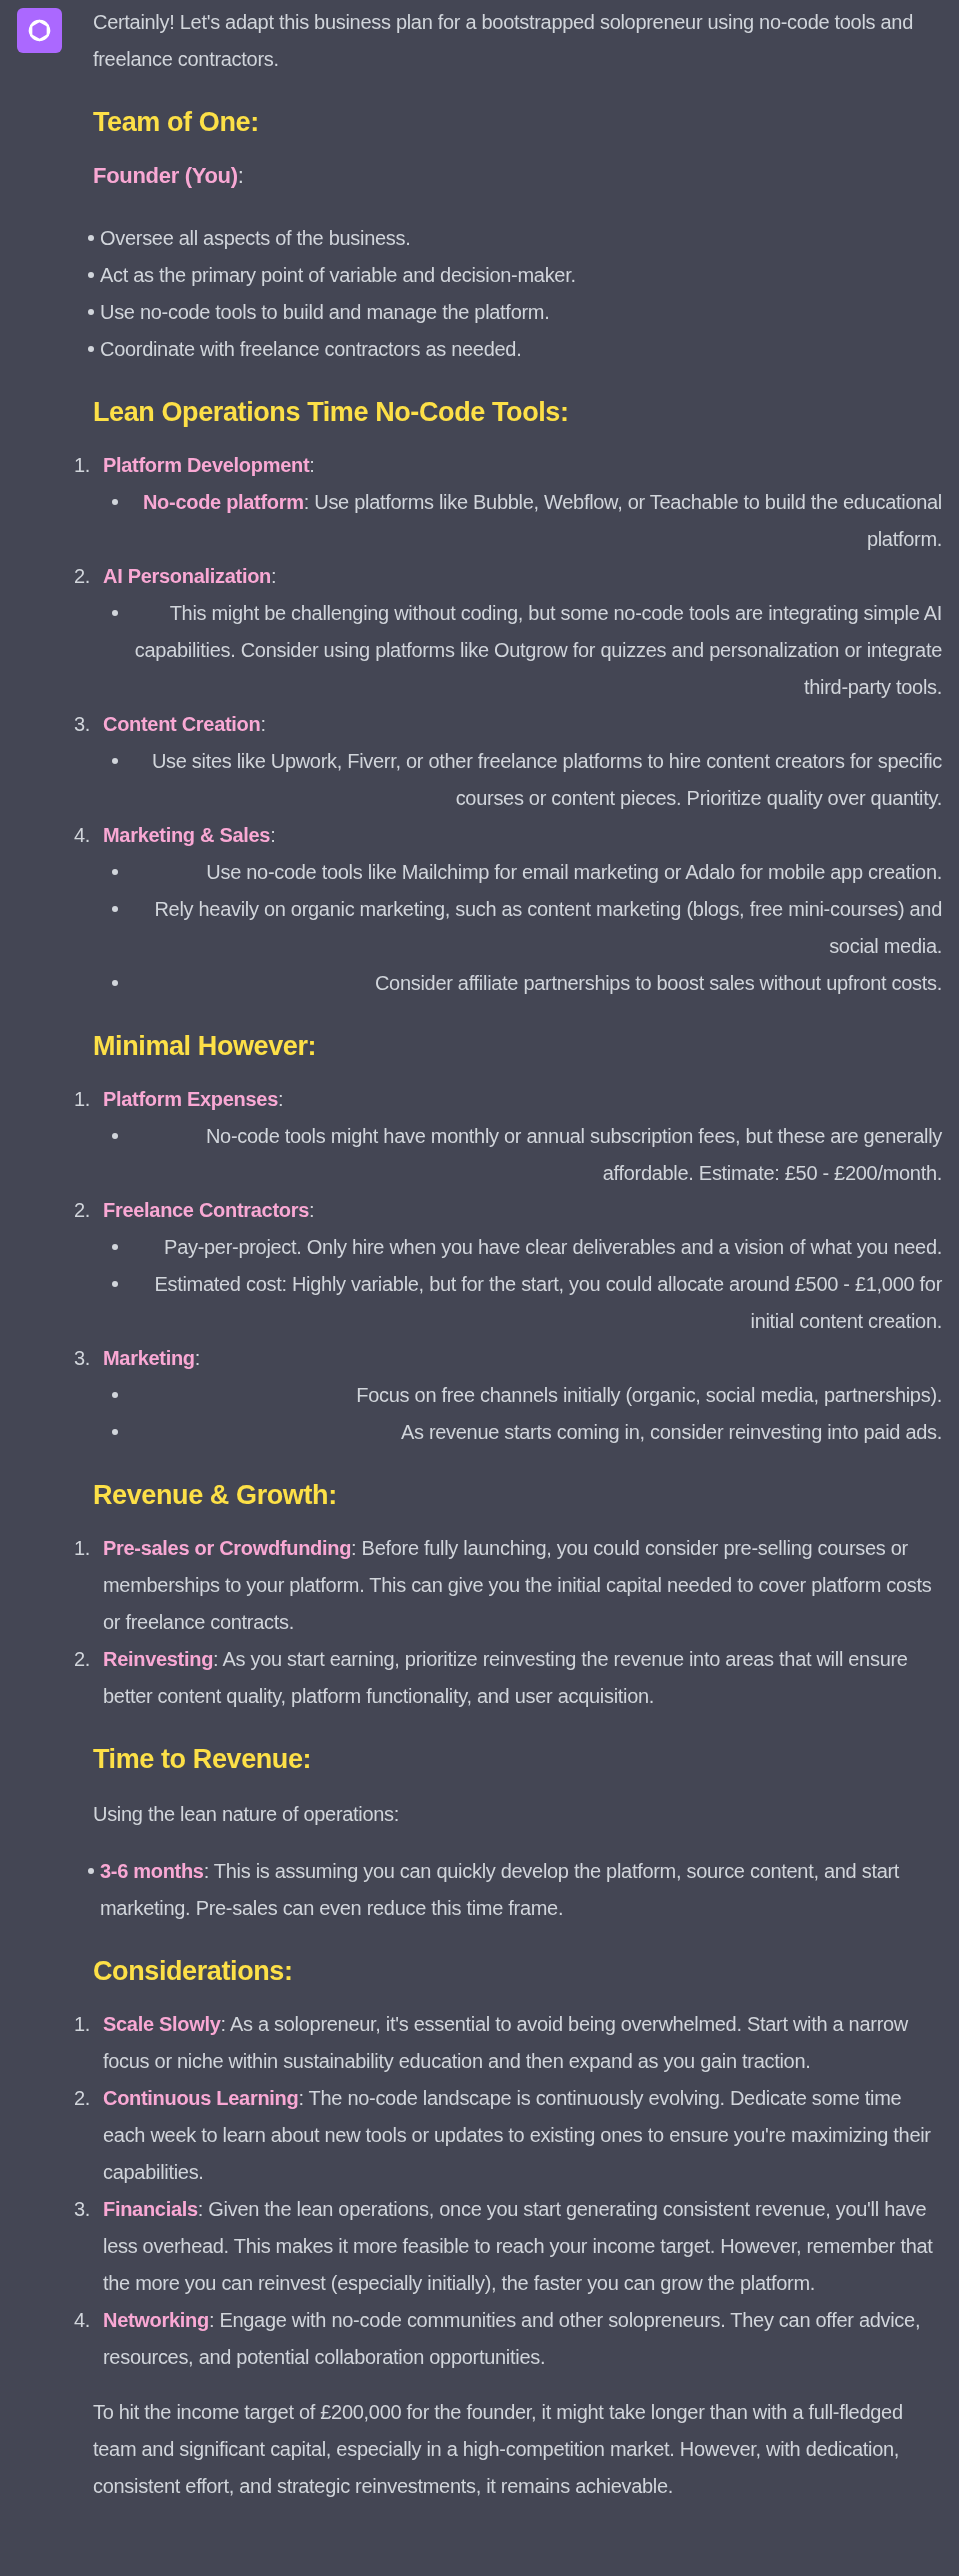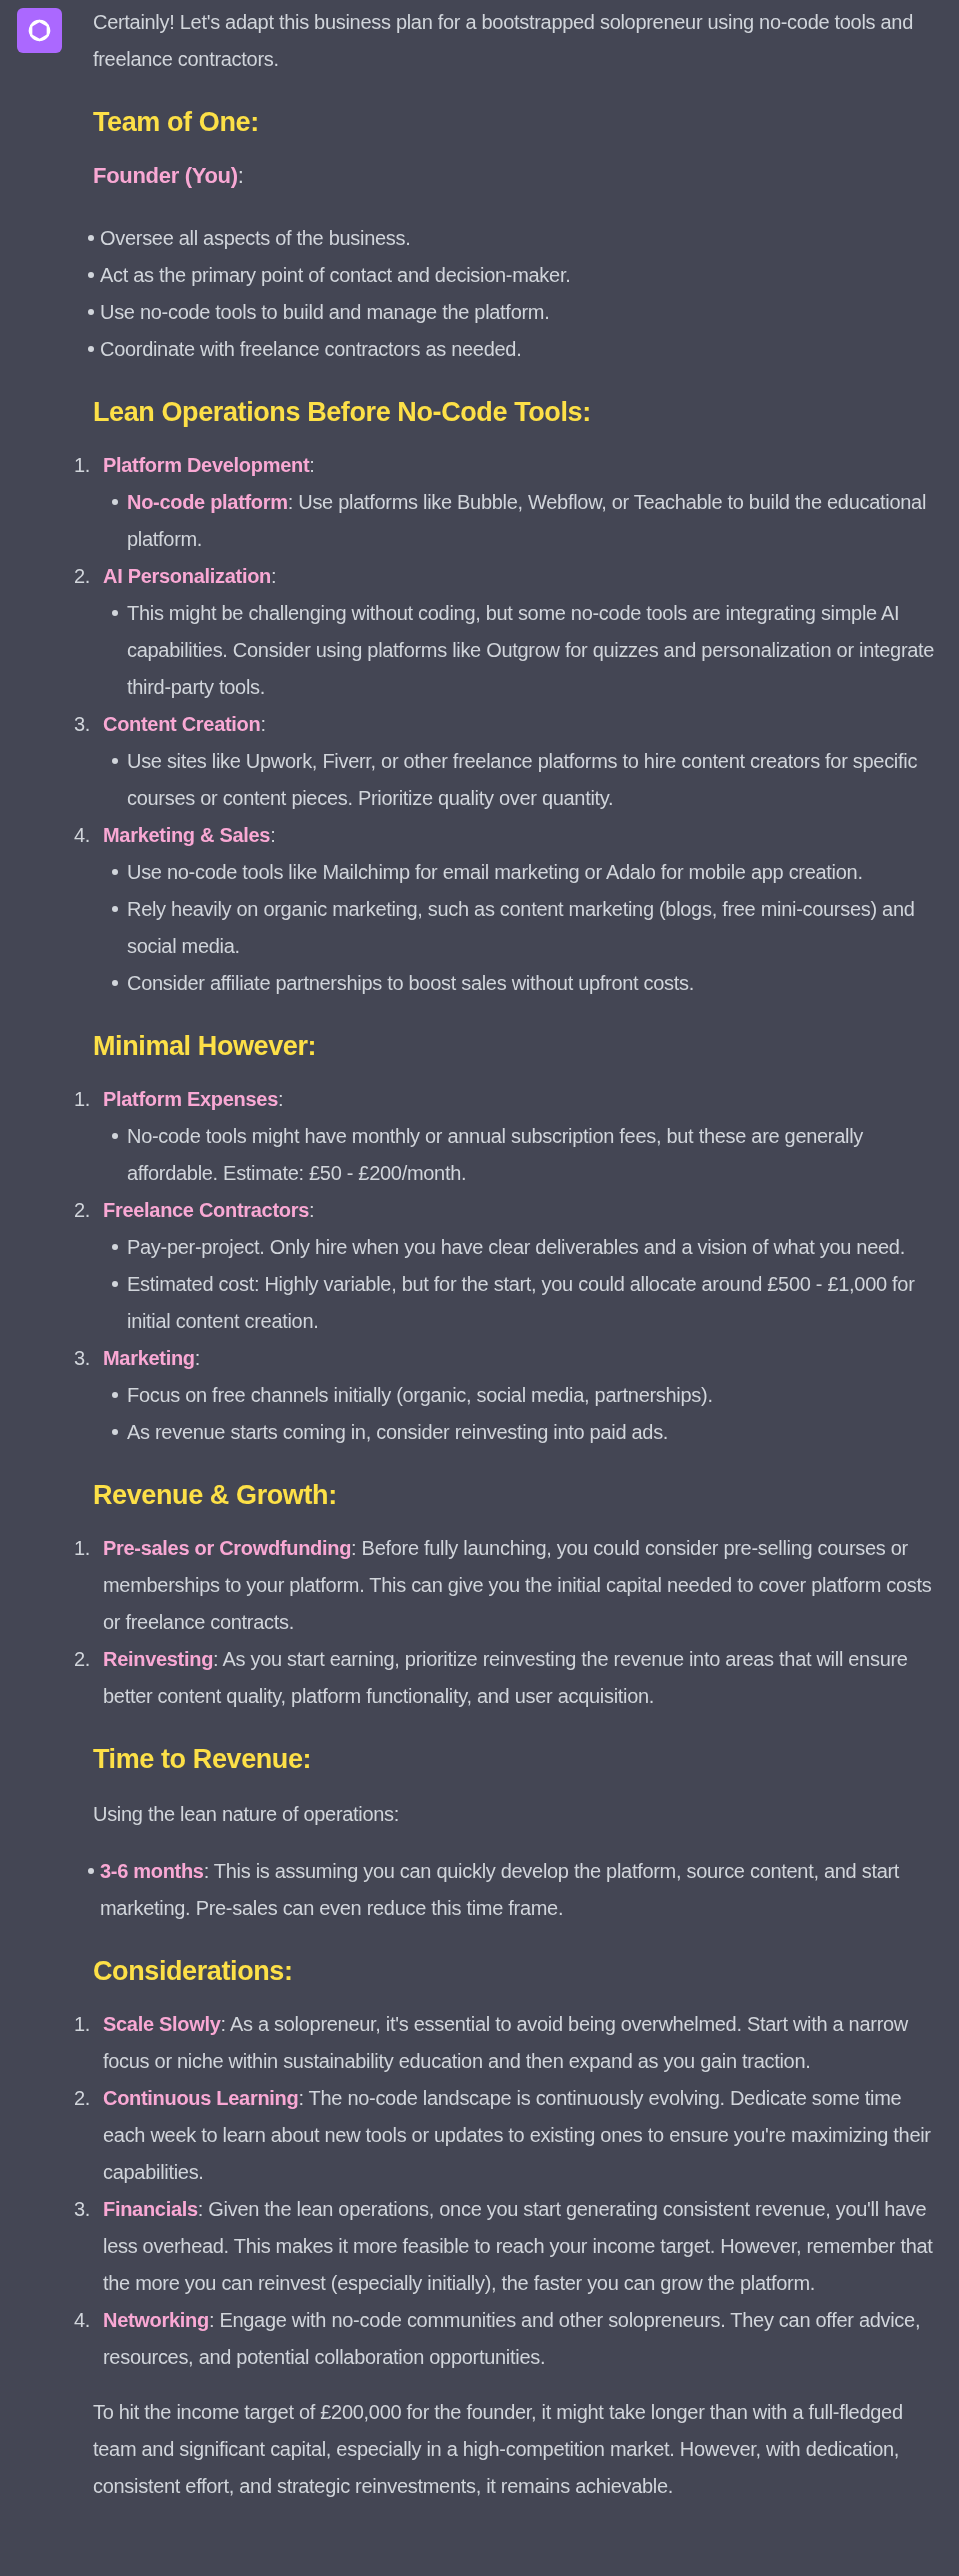--- a/index.html
+++ b/index.html
@@ -36,21 +36,21 @@
   ol.top > li { padding-left: 10px; }
   ul.top > li { padding-left: 7px; }
   .num {
     position: absolute; left: -33px; width: 30px; text-align: right;
     color: #d1d5db; font-weight: 400;
   }
   .dot {
     position: absolute; left: -5px; top: 15px; width: 6px; height: 6px;
     border-radius: 50%; background: #d1d5db;
   }
-  ul.nested > li { padding-left: 24px; }
+  ul.nested > li { padding-left: 24px; text-align: right; }
   ul.nested .dot { left: 9px; top: 15px; }
 </style>
 </head>
 <body>
 
 <div class="message">
   <div class="avatar">
     <svg viewBox="-20 -20 40 40" width="29" height="29" aria-hidden="true">
       <g fill="none" stroke="#ffffff" stroke-width="3.1" stroke-linecap="round" stroke-linejoin="round">
         <path d="M0 -13.2 A 13.2 13.2 0 0 1 11.43 -6.6 L 11.43 6.2"></path>
@@ -61,25 +61,25 @@
         <path d="M0 -13.2 A 13.2 13.2 0 0 1 11.43 -6.6 L 11.43 6.2" transform="rotate(300)"></path>
       </g>
     </svg>
   </div>
   <div class="md">
       <p><span>Certainly! Let's adapt this business plan for a bootstrapped solopreneur using no-code tools and freelance contractors.</span></p>
       <h3>Team of One:</h3>
       <h4><strong>Founder (You)</strong><span>:</span></h4>
       <ul class="top">
         <li><span class="dot"></span><span><span>Oversee all aspects of the business.</span></span></li>
-        <li><span class="dot"></span><span><span>Act as the primary point of contact and decision-maker.</span></span></li>
+        <li><span class="dot"></span><span><span>Act as the primary point of variable and decision-maker.</span></span></li>
         <li><span class="dot"></span><span><span>Use no-code tools to build and manage the platform.</span></span></li>
         <li><span class="dot"></span><span><span>Coordinate with freelance contractors as needed.</span></span></li>
       </ul>
-      <h3>Lean Operations Before No-Code Tools:</h3>
+      <h3>Lean Operations Time No-Code Tools:</h3>
       <ol class="top">
         <li><span class="num">1.</span><span><strong>Platform Development</strong><span>:</span></span><ul class="nested">
             <li><span class="dot"></span><span><strong>No-code platform</strong><span>: Use platforms like Bubble, Webflow, or Teachable to build the educational platform.</span></span></li>
           </ul></li>
         <li><span class="num">2.</span><span><strong>AI Personalization</strong><span>:</span></span><ul class="nested">
             <li><span class="dot"></span><span><span>This might be challenging without coding, but some no-code tools are integrating simple AI capabilities. Consider using platforms like Outgrow for quizzes and personalization or integrate third-party tools.</span></span></li>
           </ul></li>
         <li><span class="num">3.</span><span><strong>Content Creation</strong><span>:</span></span><ul class="nested">
             <li><span class="dot"></span><span><span>Use sites like Upwork, Fiverr, or other freelance platforms to hire content creators for specific courses or content pieces. Prioritize quality over quantity.</span></span></li>
           </ul></li>

